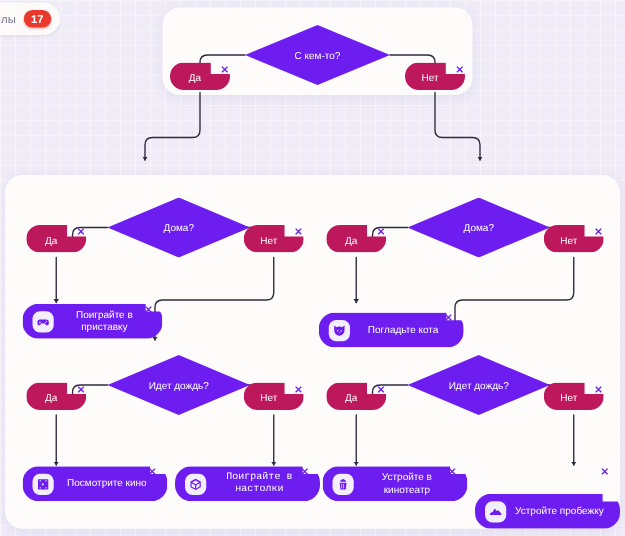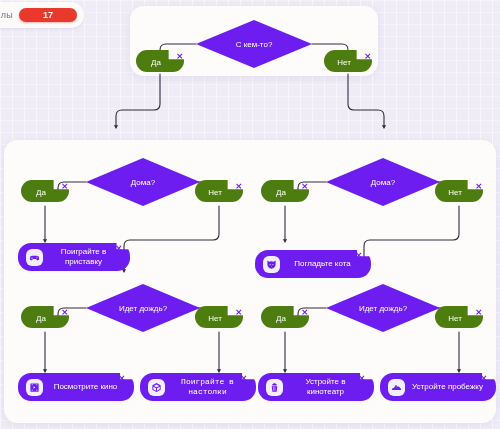--- a/index.html
+++ b/index.html
@@ -24,21 +24,21 @@
     position:absolute;left:-26px;top:2px;
     height:26px;display:flex;align-items:center;gap:6px;
     background:#fdfbfa;border-radius:13px;
     padding:0 7px 0 10px;
     box-shadow:0 1px 3px rgba(60,40,110,.10);
     z-index:40;
   }
   .score-label{font-size:9px;color:#7a7490;letter-spacing:.2px;white-space:nowrap;}
   .score-pill{
     background:#e8392c;color:#fff;font-size:9px;font-weight:bold;
-    border-radius:9px;padding:2px 24px;line-height:1.2;
+    border-radius:9px;padding:2px 6px;line-height:1.2;
     box-shadow:0 1px 2px rgba(180,40,30,.35);
   }
 
   
   .card{
     position:absolute;background:#fdfcfb;border-radius:14px;
     box-shadow:0 2px 10px rgba(80,55,150,.08);
   }
   .card-top{left:130px;top:6px;width:248px;height:70px;}
   .card-main{left:4px;top:140px;width:492px;height:283px;}
@@ -52,21 +52,21 @@
     display:flex;align-items:center;justify-content:center;
     color:#fff;font-size:8px;text-align:center;
     clip-path:polygon(50% 0,100% 50%,50% 100%,0 50%);
     background:#6d1df0;
   }
   .diamond span{position:relative;top:0;}
 
   
   .pill{
     position:absolute;z-index:12;
-    background:#4d7c0f;color:#fff;
+    background:#be185d;color:#fff;
     font-size:8px;display:flex;align-items:center;justify-content:center;
     border-radius:12px;
     
     clip-path:polygon(0 0, 68% 0, 68% 42%, 100% 42%, 100% 100%, 0 100%);
   }
   .pill .lbl{transform:translate(-4px,1px);}
 
   
   .action{
     position:absolute;z-index:12;
@@ -258,21 +258,21 @@
 <div class="action" style="left:258px;top:373px;width:108px;height:28px;">
   <span class="ico">
     <svg width="11" height="11" viewBox="0 0 24 24" fill="#6d1df0">
       <path d="M6 9h12l-1.3 12H7.3L6 9zm3 2v8h1.2v-8H9zm3.4 0v8h1.2v-8h-1.2zM7.5 7.6A2.3 2.3 0 0 1 9.8 4a2.6 2.6 0 0 1 4.4 0 2.3 2.3 0 0 1 2.3 3.6H7.5z"></path>
     </svg>
   </span>
   <span class="txt">Устройте в кинотеатр</span>
 </div>
 <div class="close" style="left:358px;top:374px;">×</div>
 
-<div class="action" style="left:380px;top:373px;width:108px;height:28px;">
+<div class="action" style="left:380px;top:395px;width:108px;height:28px;">
   <span class="ico">
     <svg width="11" height="11" viewBox="0 0 24 24" fill="#6d1df0">
       <path d="M2 16.2c0-1.2.6-2 1.8-2.6l3.4-1.7 2.3-4.3c.4-.8 1.2-1 1.9-.6l1.4.8-1 1.9 1.7 1 1-1.8c2.7 1.2 5 2.9 6.6 5.1.6.8.9 1.6.9 2.2v1.3H2v-1.3z"></path>
     </svg>
   </span>
   <span class="txt">Устройте пробежку</span>
 </div>
 <div class="close" style="left:480px;top:374px;">×</div>
 
 </body></html>

